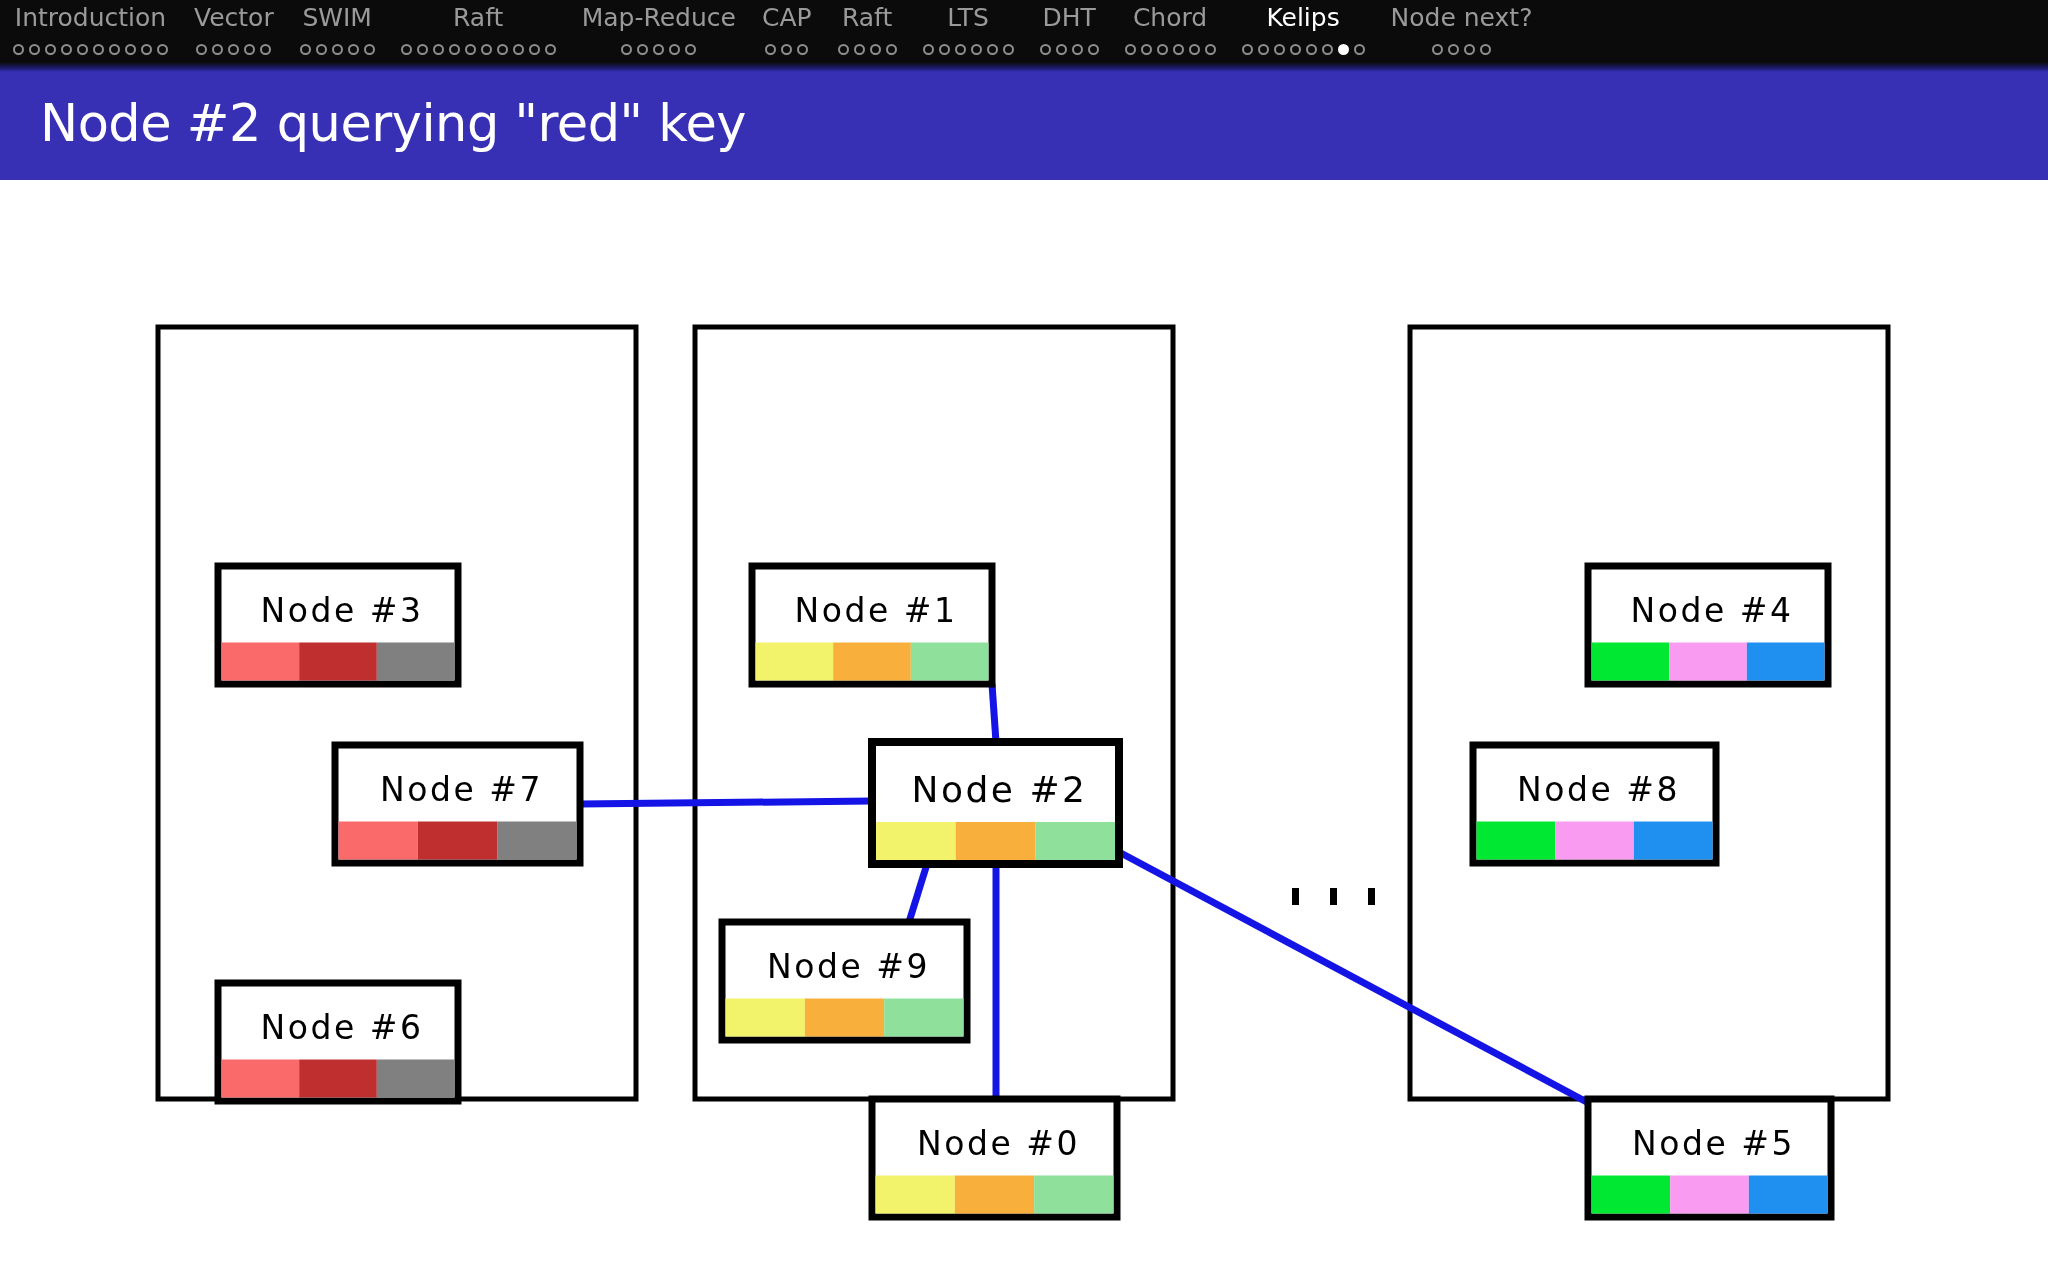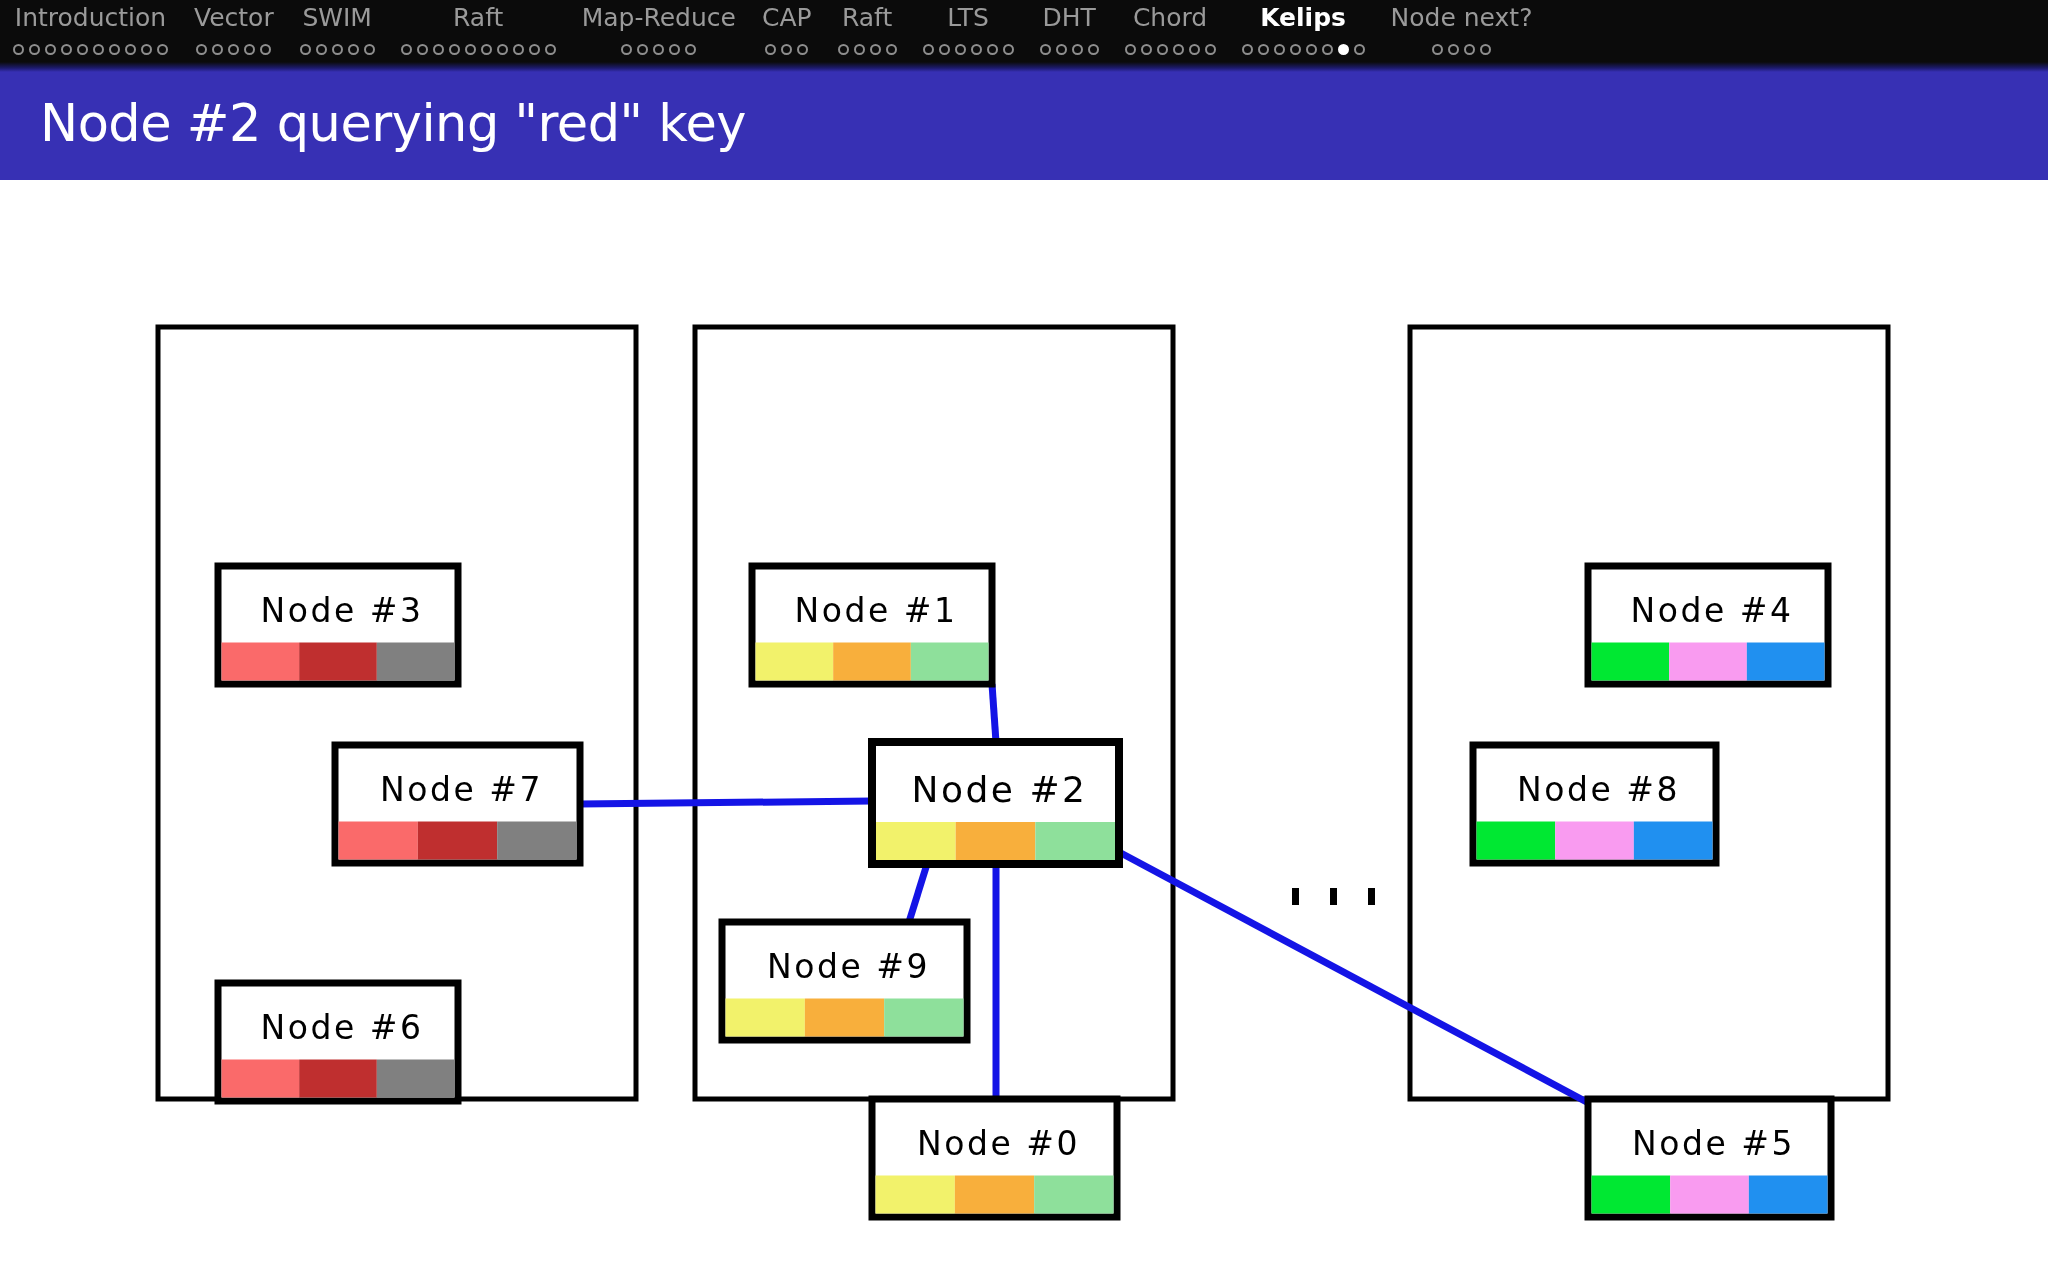--- a/index.html
+++ b/index.html
@@ -38,21 +38,21 @@
   .nav-label {
     font-size: 25px;
     line-height: 32px;
     color: #9a9a9a;
     white-space: nowrap;
     font-family: "DejaVu Sans", sans-serif;
     font-weight: 400;
   }
   .nav-section.active .nav-label {
     color: #ffffff;
-    font-weight: 700;
+    font-weight: 400;
   }
   .nav-dots {
     display: flex;
     gap: 5px;
     margin-top: 2px;
     height: 26px;
     align-items: center;
   }
   .nav-dot {
     width: 11px;

